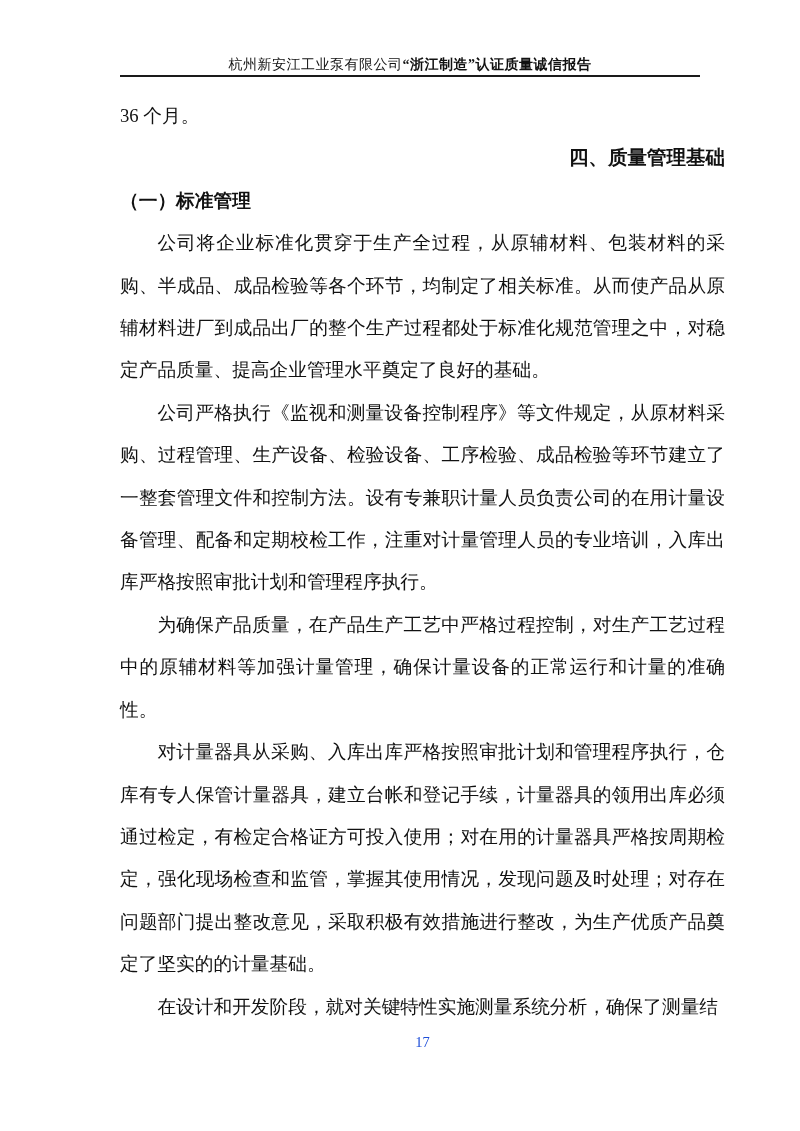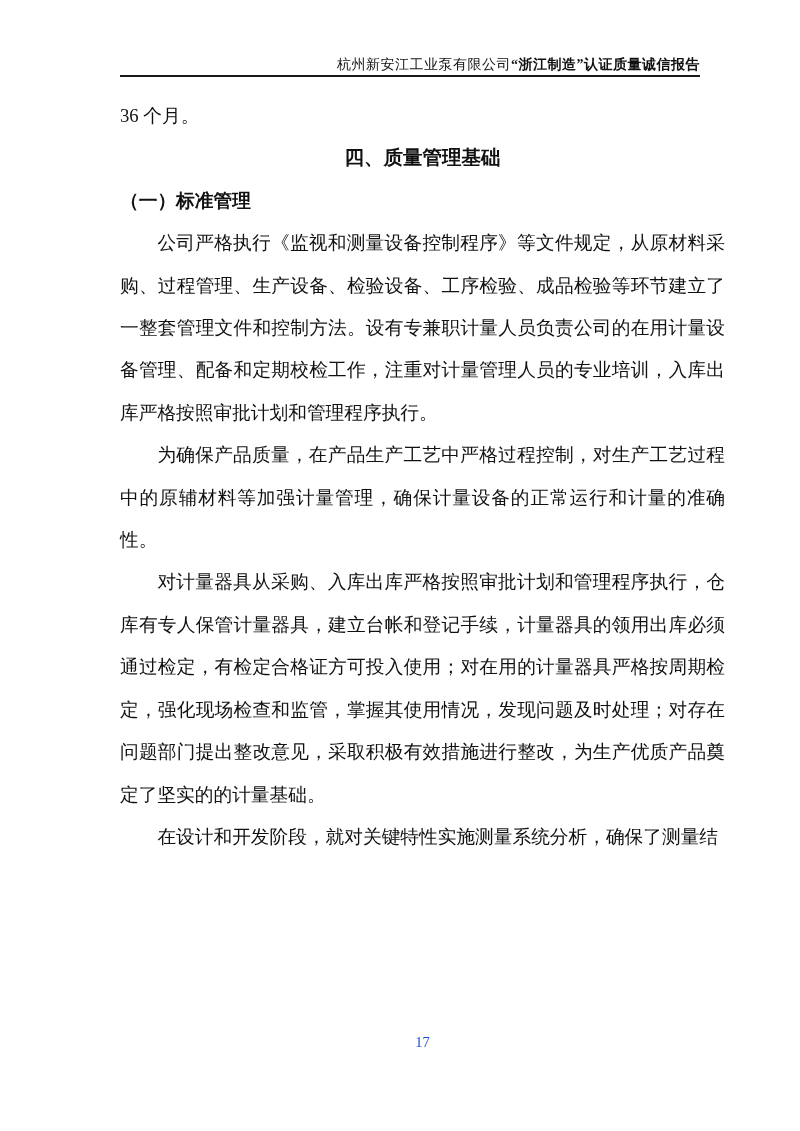--- a/index.html
+++ b/index.html
@@ -15,21 +15,21 @@
     overflow: hidden;
     font-family: "Liberation Serif", "DejaVu Serif", serif;
     color: #111111;
   }
   .header {
     position: absolute;
     top: 56px;
     left: 120px;
     width: 580px;
     display: flex;
-    justify-content: flex-end;
+    justify-content: center;
     align-items: flex-end;
     border-bottom: 2px solid #1a1a1a;
     padding-bottom: 2px;
     font-size: 14px;
     line-height: 17px;
     white-space: nowrap;
   }
   .header .left-text {
     font-weight: normal;
     letter-spacing: 0.5px;
@@ -46,21 +46,21 @@
     font-size: 18.7px;
     line-height: 42.4px;
     text-align: justify;
   }
   .content > div {
     margin: 0;
   }
   .block-heading1 {
     font-weight: bold;
     font-size: 19.5px;
-    text-align: center;
+    text-align: right;
   }
   .block-heading2 {
     font-weight: bold;
     text-align: left;
   }
   .block-paragraph {
     text-indent: 2em;
   }
   .block-continuation {
     text-indent: 0;
@@ -84,20 +84,21 @@
 
   <div class="header">
     <span class="left-text">杭州新安江工业泵有限公司</span>
     <span class="right-text">“浙江制造”认证质量诚信报告</span>
   </div>
 
   <div class="content">
     <div class="block-continuation">36 个月。</div>
     <div class="block-heading1">四、质量管理基础</div>
     <div class="block-heading2">（一）标准管理</div>
+    <div class="block-paragraph">公司将企业标准化贯穿于生产全过程，从原辅材料、包装材料的采购、半成品、成品检验等各个环节，均制定了相关标准。从而使产品从原辅材料进厂到成品出厂的整个生产过程都处于标准化规范管理之中，对稳定产品质量、提高企业管理水平奠定了良好的基础。</div>
     <div class="block-paragraph">公司严格执行《监视和测量设备控制程序》等文件规定，从原材料采购、过程管理、生产设备、检验设备、工序检验、成品检验等环节建立了一整套管理文件和控制方法。设有专兼职计量人员负责公司的在用计量设备管理、配备和定期校检工作，注重对计量管理人员的专业培训，入库出库严格按照审批计划和管理程序执行。</div>
     <div class="block-paragraph">为确保产品质量，在产品生产工艺中严格过程控制，对生产工艺过程中的原辅材料等加强计量管理，确保计量设备的正常运行和计量的准确性。</div>
     <div class="block-paragraph">对计量器具从采购、入库出库严格按照审批计划和管理程序执行，仓库有专人保管计量器具，建立台帐和登记手续，计量器具的领用出库必须通过检定，有检定合格证方可投入使用；对在用的计量器具严格按周期检定，强化现场检查和监管，掌握其使用情况，发现问题及时处理；对存在问题部门提出整改意见，采取积极有效措施进行整改，为生产优质产品奠定了坚实的的计量基础。</div>
     <div class="block-paragraph">在设计和开发阶段，就对关键特性实施测量系统分析，确保了测量结</div>
   </div>
 
   <div class="footer">
     <span>17</span>
   </div>
 

